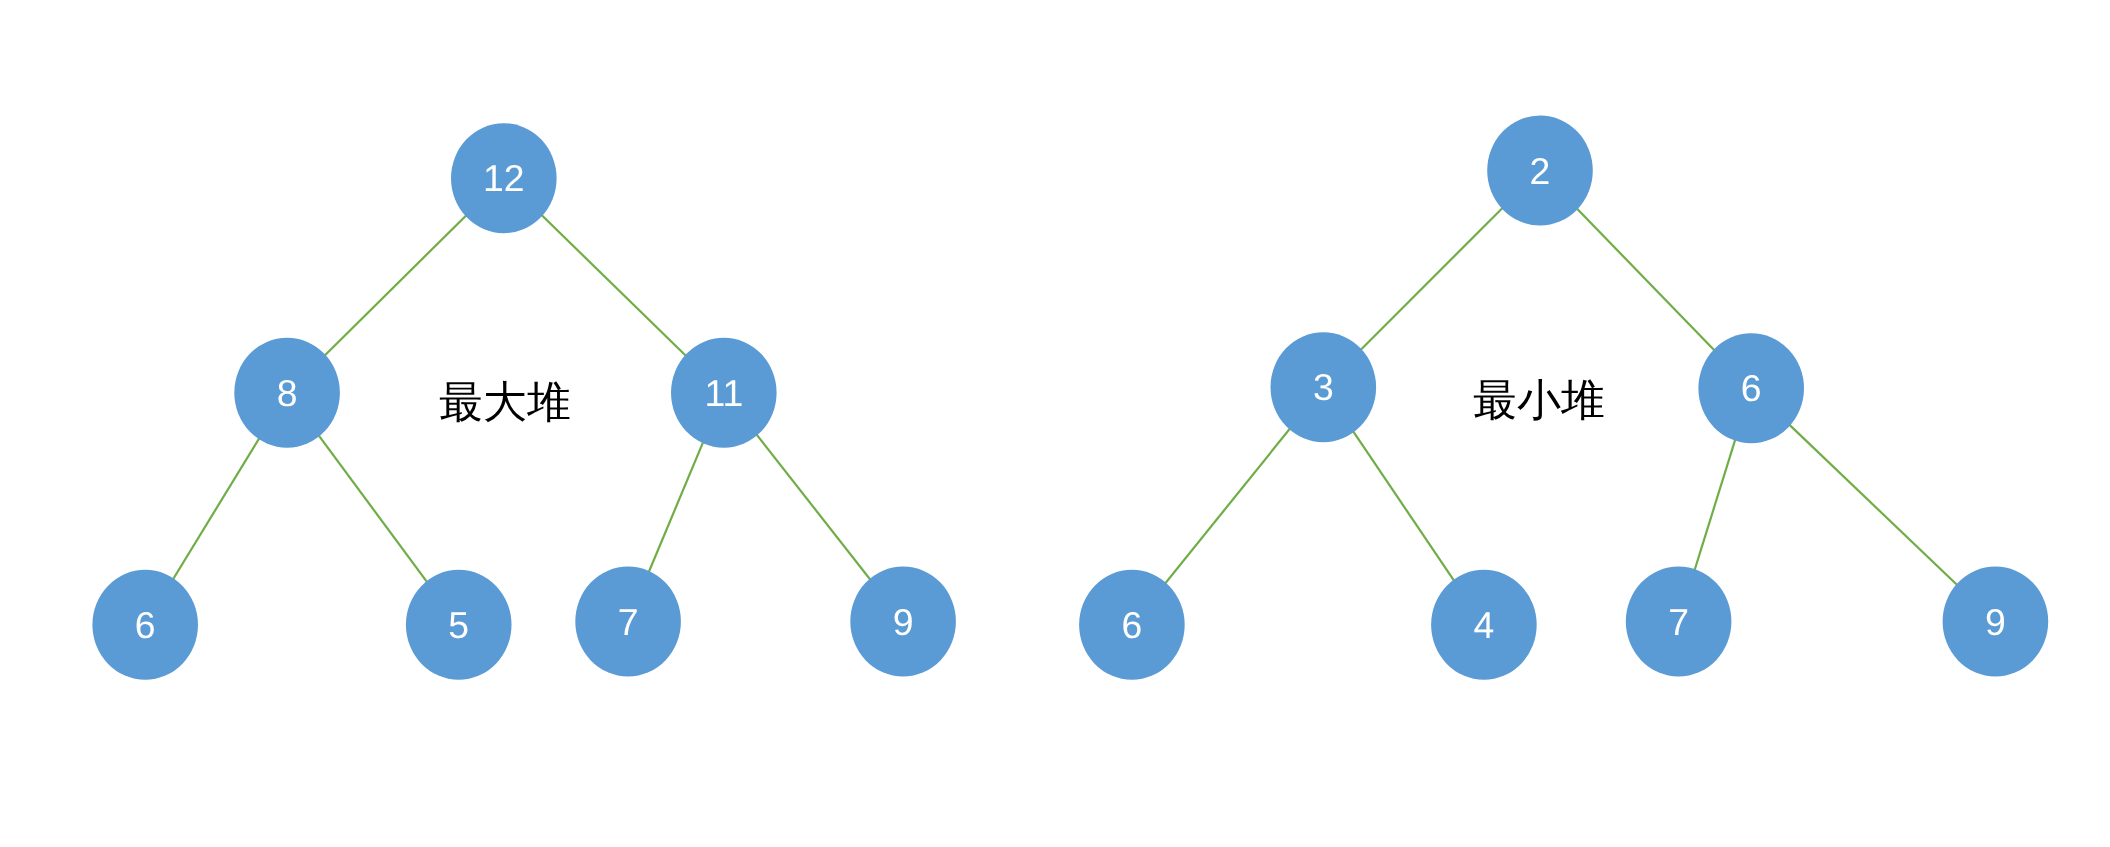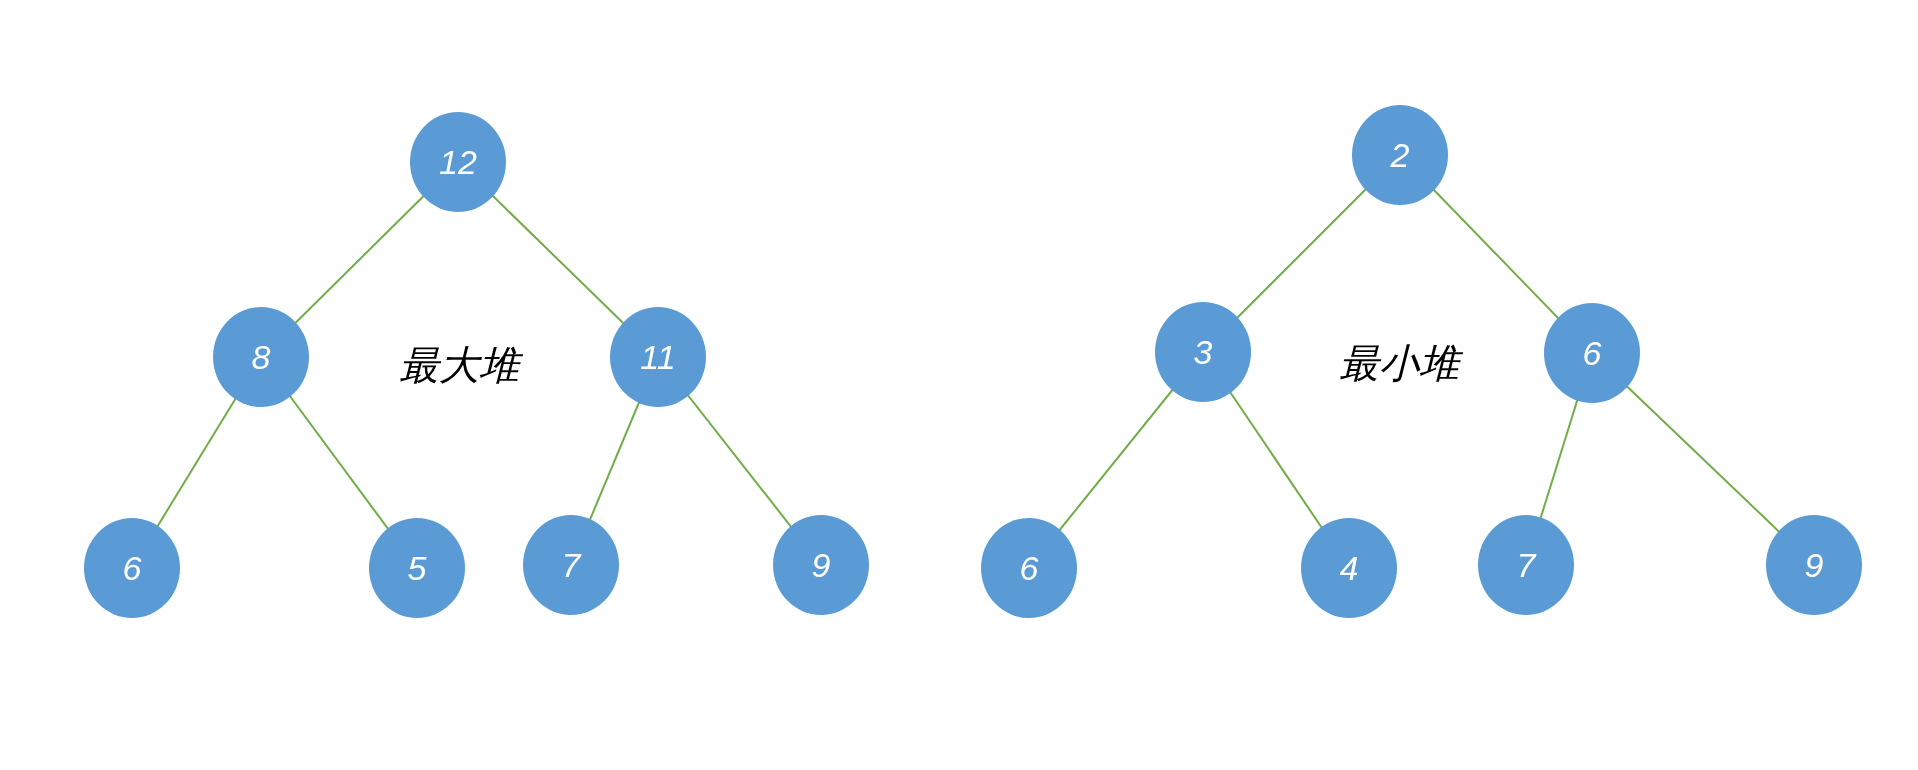--- a/index.html
+++ b/index.html
@@ -7,21 +7,20 @@
     padding: 0;
     background: #ffffff;
   }
   .canvas {
     position: relative;
     width: 1918px;
     height: 770px;
     background: #ffffff;
     overflow: hidden;
     font-family: "Liberation Sans", sans-serif;
-    font-style: italic;
   }
   .canvas svg {
     position: absolute;
     left: 0;
     top: 0;
     display: block;
   }
   .edge {
     stroke-width: 2px;
     fill: none;

